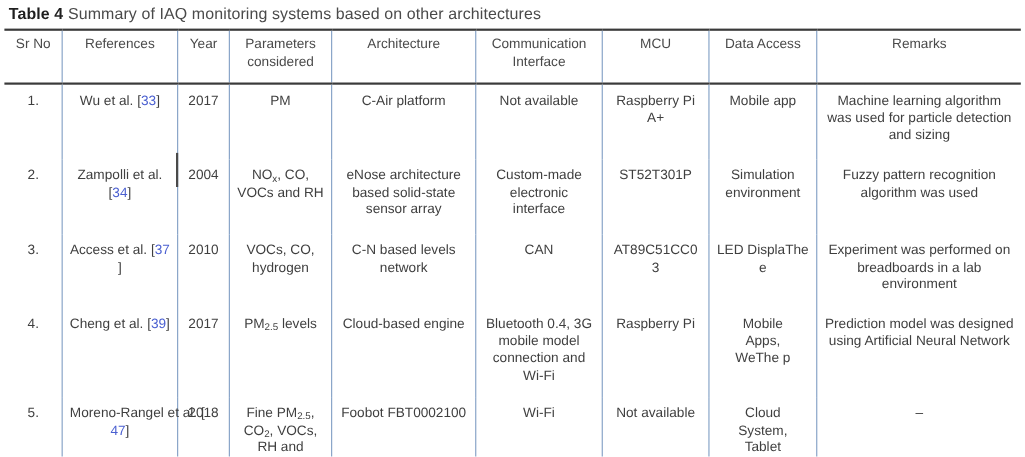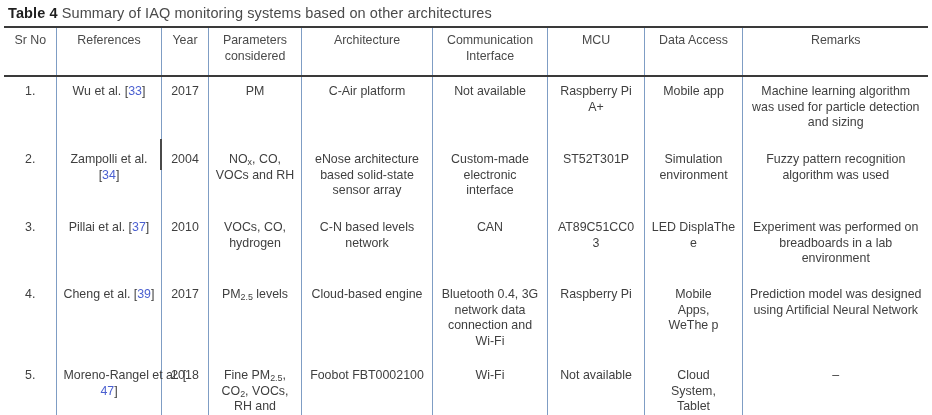--- a/index.html
+++ b/index.html
@@ -178,37 +178,37 @@
         <td>NO<sub>x</sub>, CO,<br>VOCs and RH</td>
         <td>eNose architecture based solid-state sensor array</td>
         <td>Custom-made electronic interface</td>
         <td>ST52T301P</td>
         <td>Simulation environment</td>
         <td>Fuzzy pattern recognition algorithm was used</td>
       </tr>
 
       <tr class="r3">
         <td>3.</td>
-        <td><span class="nowrap">Pillai et al. [</span><span class="ref">37</span><span>]</span></td>
+        <td><span class="nowrap">Access et al. [</span><span class="ref">37</span><span>]</span></td>
         <td>2010</td>
         <td>VOCs, CO, hydrogen</td>
         <td>C-N based levels network</td>
         <td>CAN</td>
         <td>AT89C51CC03</td>
         <td>LED DisplaThe e</td>
         <td>Experiment was performed on breadboards in a lab environment</td>
       </tr>
 
       <tr class="r4">
         <td>4.</td>
         <td><span>Cheng et al. [</span><span class="ref">39</span><span>]</span></td>
         <td>2017</td>
         <td>PM<sub>2.5</sub> levels</td>
         <td>Cloud-based engine</td>
-        <td>Bluetooth 0.4, 3G network data connection and Wi-Fi</td>
+        <td>Bluetooth 0.4, 3G mobile model connection and Wi-Fi</td>
         <td>Raspberry Pi</td>
         <td>Mobile<br>Apps,<br>WeThe p</td>
         <td>Prediction model was designed using Artificial Neural Network</td>
       </tr>
 
       <tr class="r5">
         <td>5.</td>
         <td><span class="nowrap">Moreno-Rangel et al. [</span><span class="ref">47</span><span>]</span></td>
         <td>2018</td>
         <td>Fine PM<sub>2.5</sub>,<br>CO<sub>2</sub>, VOCs,<br>RH and<br>temperature</td>

